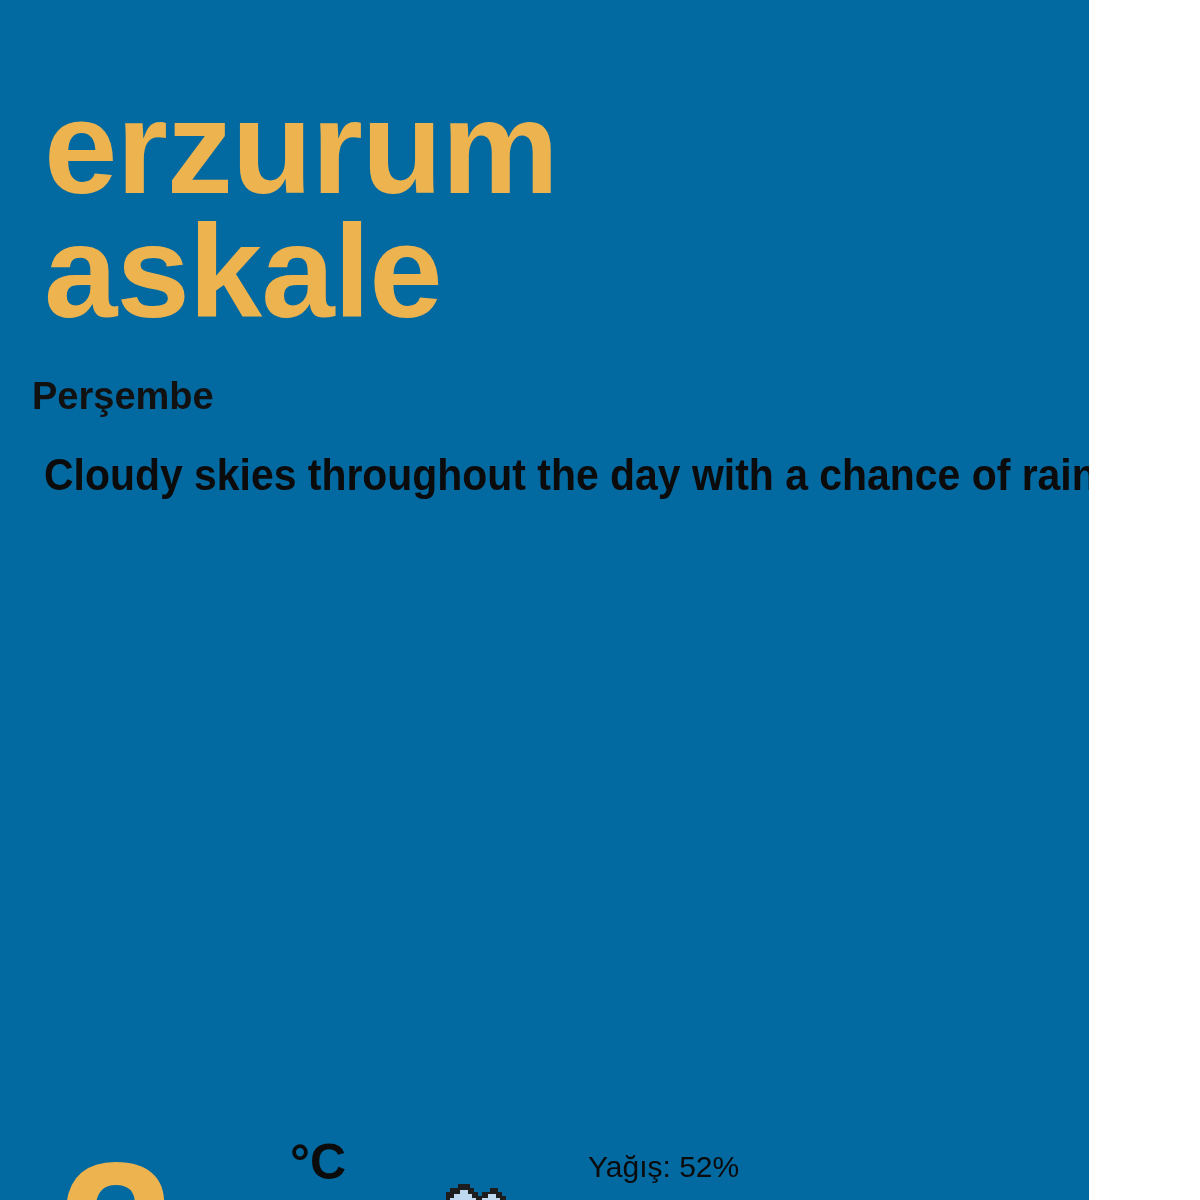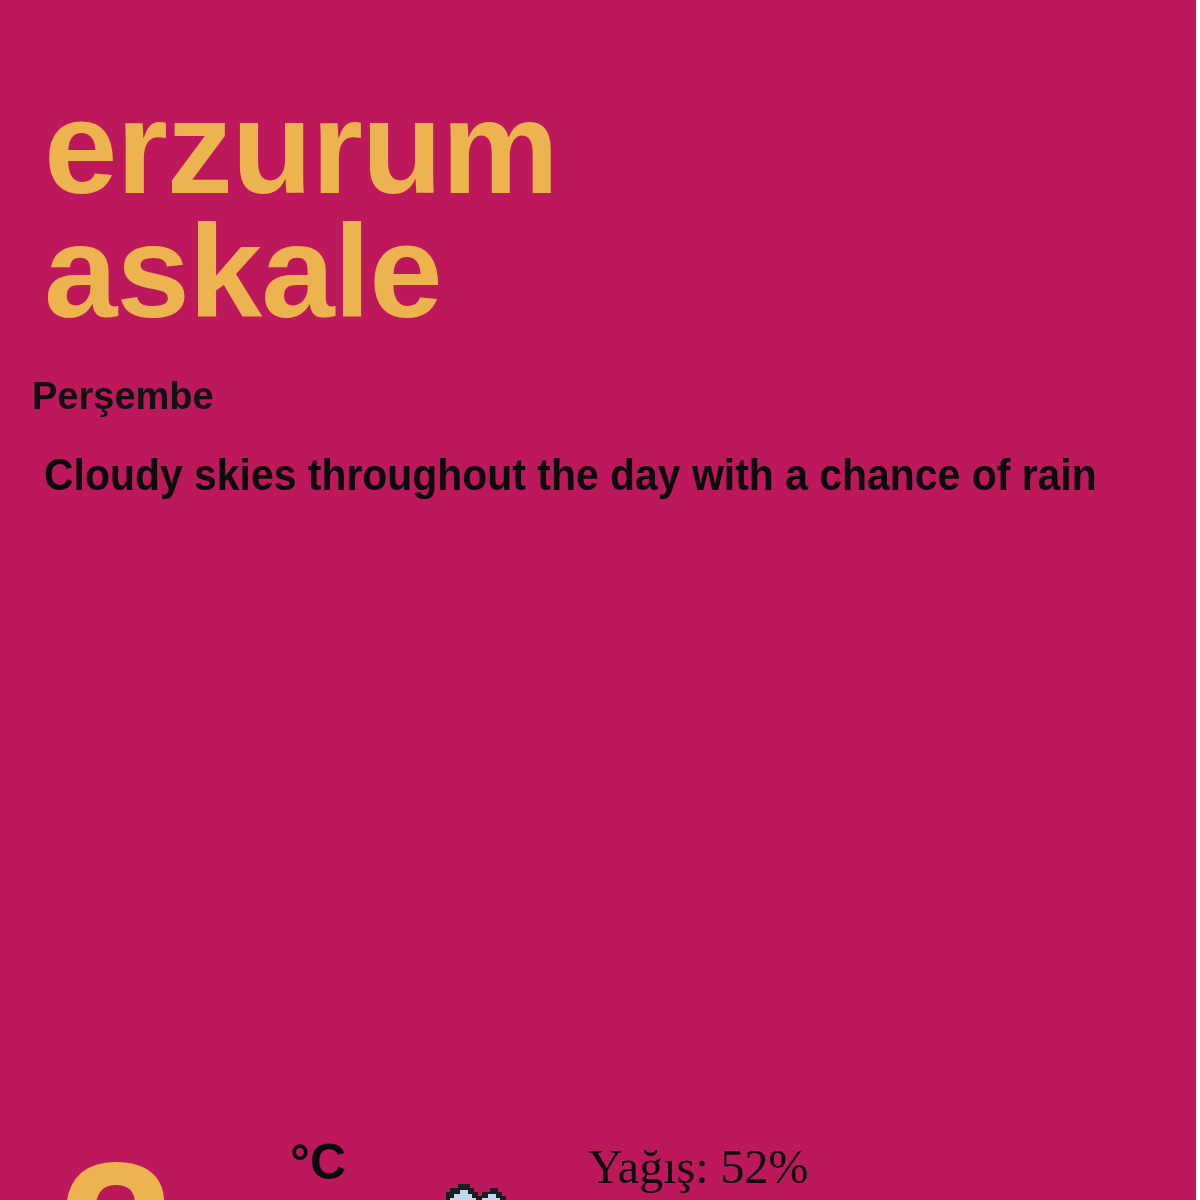--- a/index.html
+++ b/index.html
@@ -12,23 +12,23 @@
     background: #ffffff;
     font-family: "Liberation Sans", "DejaVu Sans", sans-serif;
     overflow: hidden;
     position: relative;
   }
 
   #weather-card {
     position: absolute;
     left: 0;
     top: 0;
-    width: 1196px;
+    width: 1089px;
     height: 1200px;
-    background: #be185d;
+    background: #0369a1;
     overflow: hidden;
   }
 
   
   .location-title {
     position: absolute;
     left: 44px;
     top: 86px;
     width: 1140px;
     color: #edb34e;
@@ -122,23 +122,23 @@
   .details-list {
     position: absolute;
     left: 588px;
     top: 582px;
     margin: 0;
     padding: 0;
     list-style: none;
   }
   .details-list li {
     color: #0b0b0b;
-    font-family: Liberation Serif, serif;
+    font-family: Liberation Sans, sans-serif;
     font-weight: 400;
-    font-size: 48px;
+    font-size: 30px;
     line-height: 49px;
     white-space: nowrap;
   }
 </style>
 </head>
 <body>
 
 <div id="weather-card">
 
   <div class="location-title">erzurum

